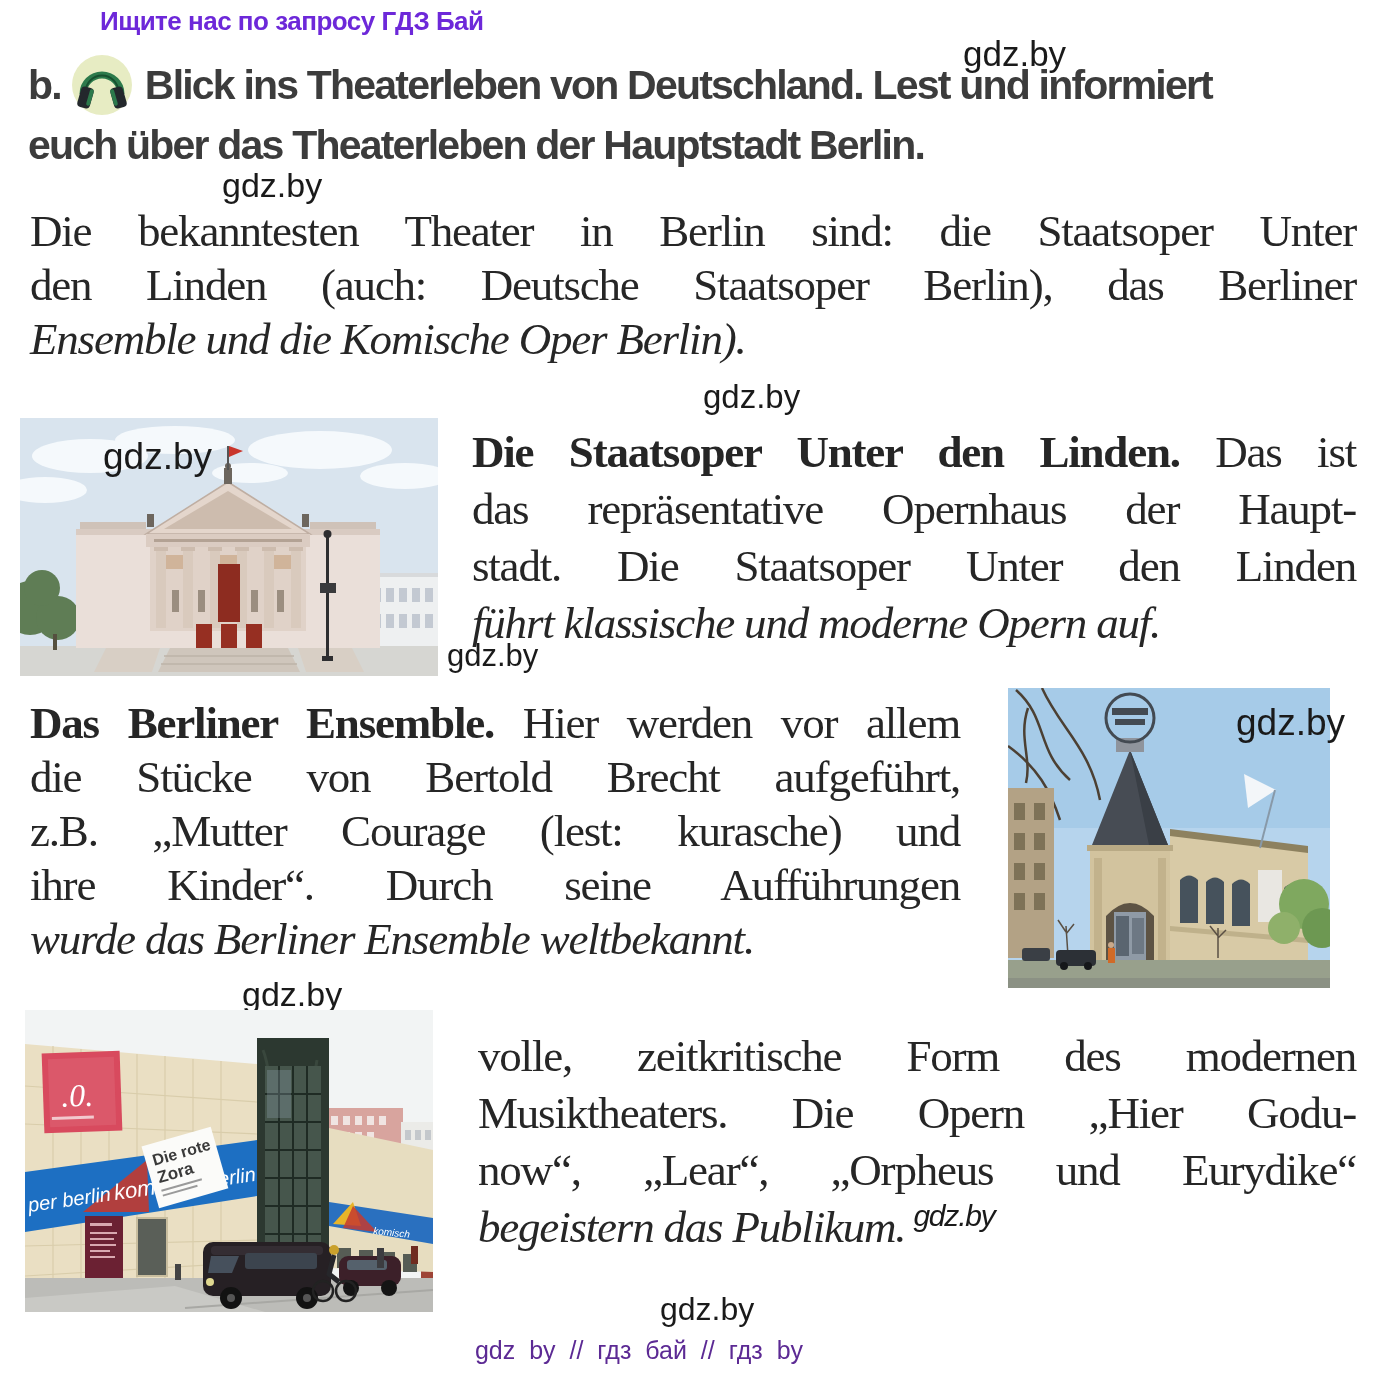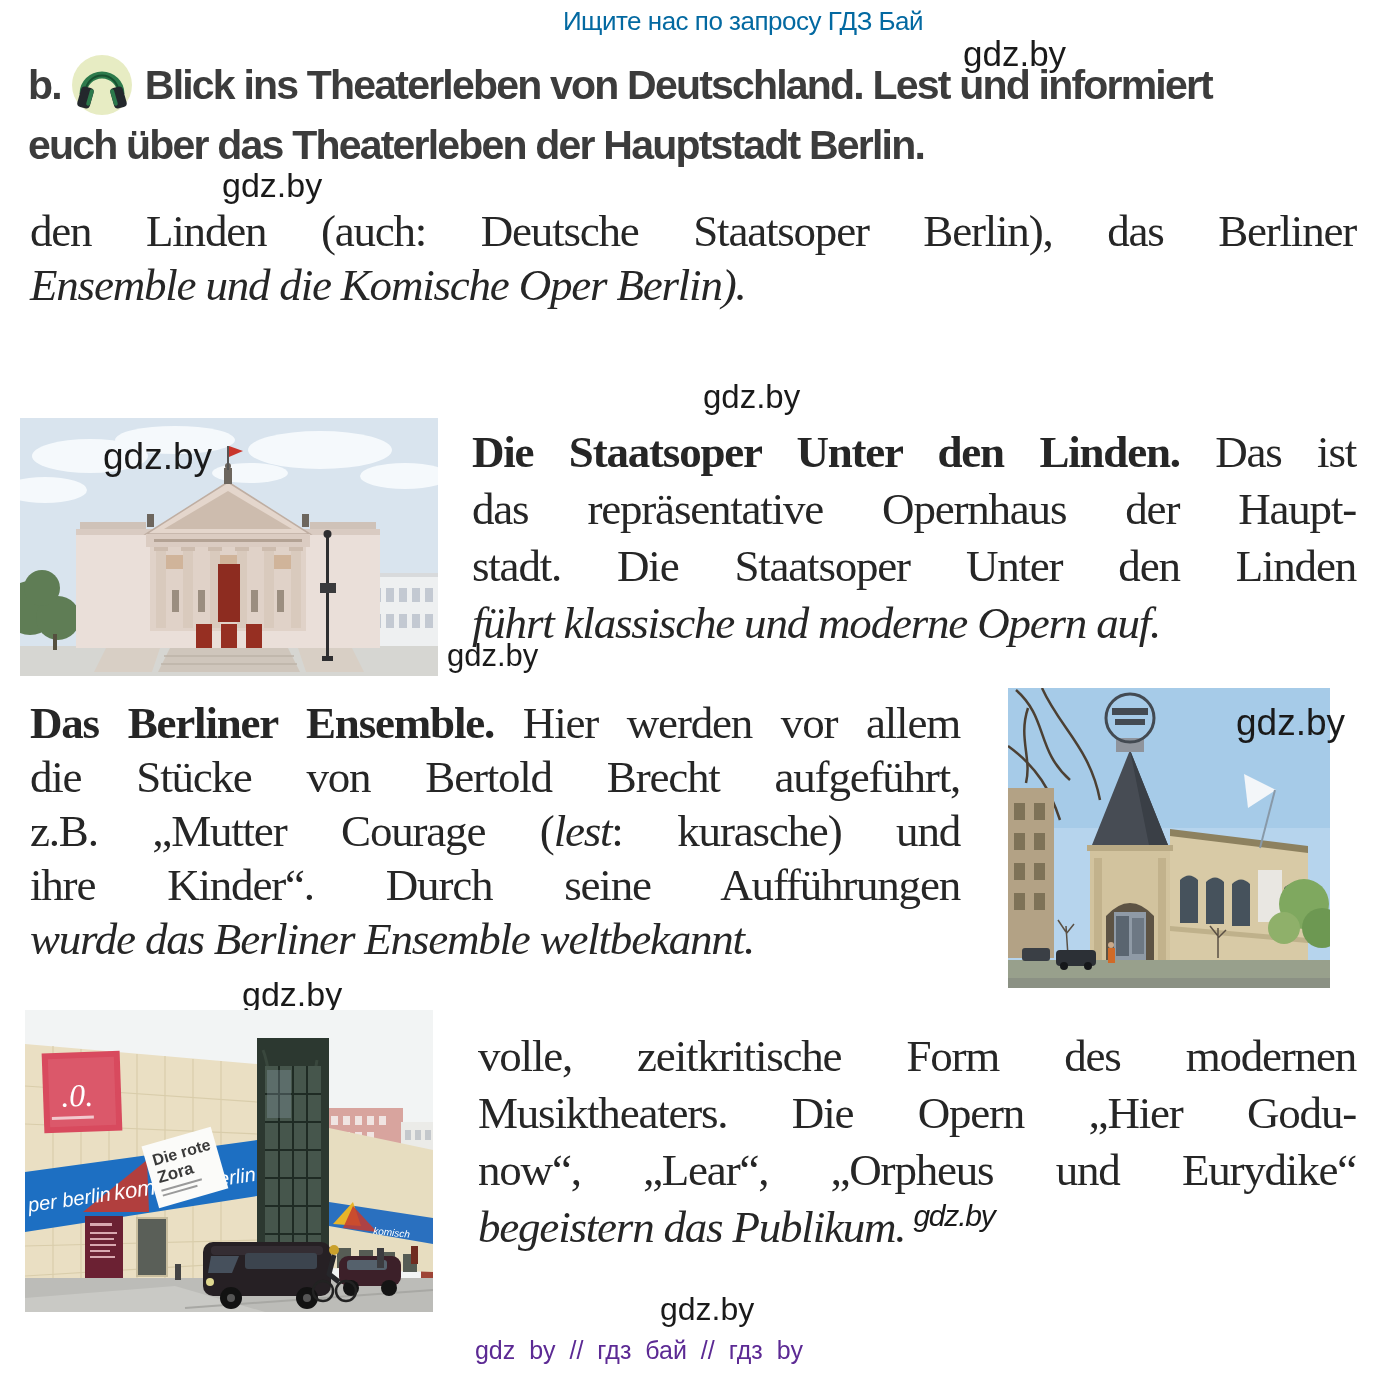--- a/index.html
+++ b/index.html
@@ -1,22 +1,22 @@
 <!DOCTYPE html>
 <html><head>
 <meta charset="utf-8">
 <style>
   html,body{margin:0;padding:0;background:#fff;}
   .page{position:relative;width:1386px;height:1374px;background:#ffffff;overflow:hidden;
         font-family:"Liberation Serif","DejaVu Serif",serif;color:#262626;}
 
   
-  .banner{position:absolute;top:6px;left:100px;width:1286px;text-align:center;
+  .banner{position:absolute;top:6px;left:100px;width:1286px;text-align:left;
           font-family:"Liberation Sans","DejaVu Sans",sans-serif;
-          font-size:26px;color:#0369a1;letter-spacing:-0.5px;}
+          font-size:26px;color:#6d28d9;letter-spacing:-0.5px;font-weight:bold;}
 
   
   .wm{position:absolute;font-family:"Liberation Sans","DejaVu Sans",sans-serif;color:#1a1a1a;}
   .wm-topright{left:963px;top:34px;font-size:35px;}
   .wm-underheading{left:222px;top:166px;font-size:34px;}
   .wm-center1{left:703px;top:378px;font-size:33px;}
   .wm-img1{left:103px;top:436px;font-size:37px;}
   .wm-sec1{left:447px;top:638px;font-size:31px;}
   .wm-img2{left:1236px;top:702px;font-size:37px;}
   .wm-sec2{left:242px;top:975px;font-size:34px;}
@@ -35,21 +35,21 @@
 
   
   .para{position:absolute;font-size:45px;letter-spacing:-1.2px;color:#262626;}
   .jline{text-align:justify;text-align-last:justify;}
   .lline{text-align:left;font-style:italic;}
   .intro{left:30px;top:204px;width:1326px;line-height:54px;}
   .sec1{left:472px;top:424px;width:884px;line-height:57px;}
   .sec2{left:30px;top:696px;width:930px;line-height:54px;}
   .sec3{left:478px;top:1028px;width:878px;line-height:57px;}
   .para b{font-weight:bold;}
-  .ital{font-style:italic;}
+  .ital{}
 
   
   .photo{position:absolute;overflow:hidden;}
   .photo svg{display:block;width:100%;height:100%;}
   .img1{left:20px;top:418px;width:418px;height:258px;}
   .img2{left:1008px;top:688px;width:322px;height:300px;}
   .img3{left:25px;top:1010px;width:408px;height:302px;}
 
   
   .footer{position:absolute;left:0;top:1336px;width:1278px;text-align:center;
@@ -84,20 +84,21 @@
         </svg>
       </span>
       <span>Blick ins Theaterleben von Deutschland. Lest und informiert</span>
     </div>
     <div class="hl2">euch über das Theaterleben der Hauptstadt Berlin.</div>
   </div>
 
   <div class="wm wm-underheading">gdz.by</div>
 
   <div class="para intro">
+    <div class="jline">Die bekanntesten Theater in Berlin sind: die Staatsoper Unter</div>
     <div class="jline">den Linden (auch: Deutsche Staatsoper Berlin), das Berliner</div>
     <div class="lline">Ensemble und die Komische Oper Berlin).</div>
   </div>
 
   <div class="wm wm-center1">gdz.by</div>
 
   <div class="photo img1">
     <svg viewBox="0 0 418 258" preserveAspectRatio="none">
       <rect width="418" height="258" fill="#d9e4ee"></rect>
       <g fill="#f5f9fc">

